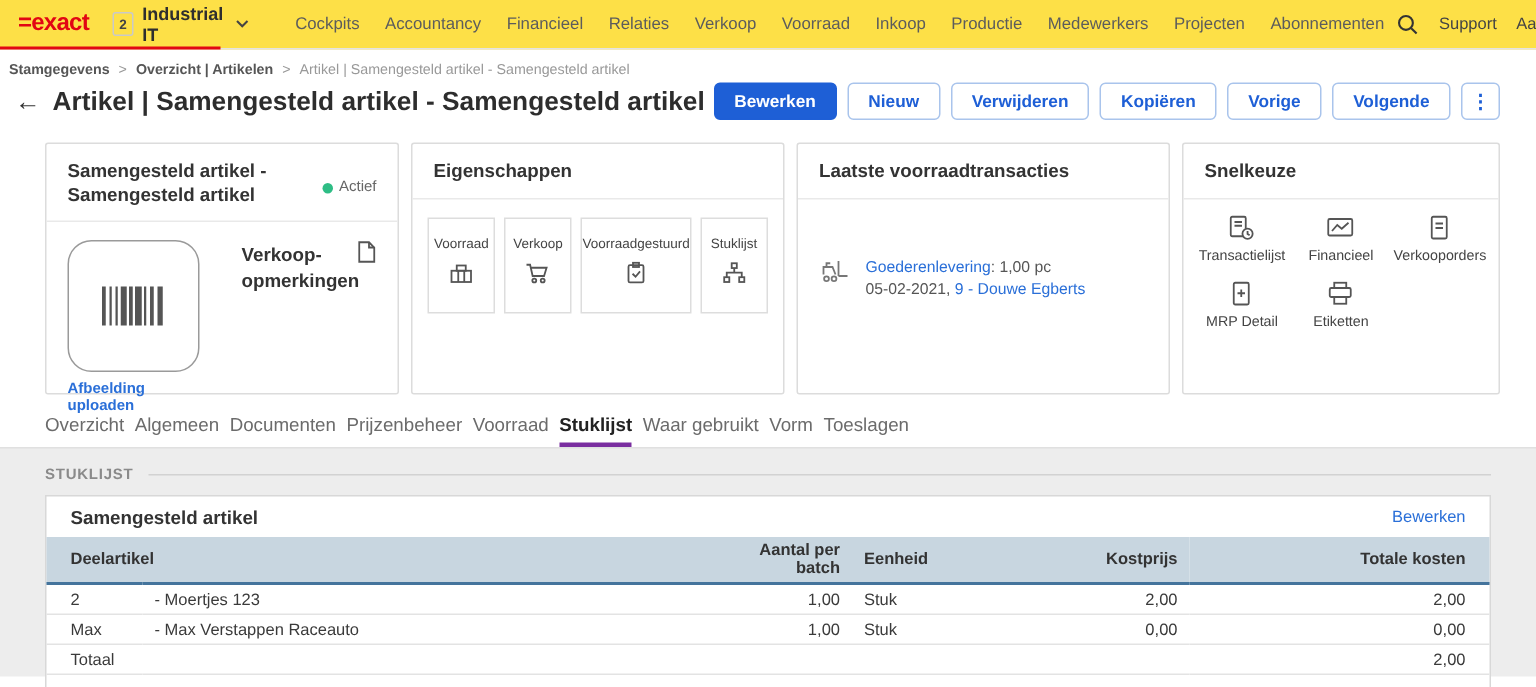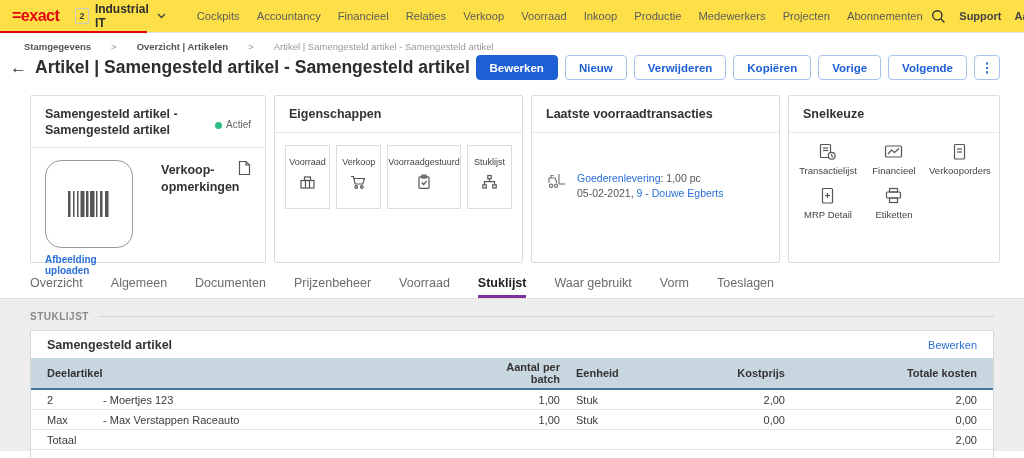--- a/index.html
+++ b/index.html
@@ -12,25 +12,25 @@
   .topbar{height:33px;display:flex;align-items:center;padding:0 10px 0 12px;border-bottom:1px solid #e3e3e3;position:relative;background:#fde047;}
   .topbar::after{content:"";position:absolute;left:0;bottom:-1px;width:147px;height:2px;background:var(--brand-red);}
   .logo{color:var(--brand-red);font-weight:bold;font-size:16px;letter-spacing:-.5px;}
   .division{display:flex;align-items:center;gap:6px;margin-left:16px;cursor:pointer;}
   .badge{width:16px;height:16px;border:1px solid #c9c9c9;border-radius:2px;font-size:9px;font-weight:bold;display:flex;align-items:center;justify-content:center;color:#444;}
   .divname{font-size:12px;font-weight:bold;color:#2e2e2e;}
   .vdiv{width:1px;height:22px;background:#ddd;margin:0 10px 0 12px;}
   #mainnav{display:flex;align-items:center;}
   .nav-item{font-size:11.2px;color:#5c5c5c;padding:0 8.5px;cursor:pointer;white-space:nowrap;}
   .top-right{margin-left:auto;display:flex;align-items:center;gap:13px;}
-  .tr-link{font-size:11px;color:#444;cursor:pointer;white-space:nowrap;font-weight:bold;}
+  .tr-link{font-size:11px;color:#444;cursor:pointer;white-space:nowrap;}
   .dropdown::after{content:"▾";font-size:8px;color:#555;margin-left:4px;vertical-align:1px;}
   .icon-btn{display:flex;align-items:center;cursor:pointer;}
   
-  .breadcrumb{padding:8px 0 0 24px;font-size:9.5px;color:#888;display:flex;gap:20px;}
+  .breadcrumb{padding:8px 0 0 6px;font-size:9.5px;color:#888;display:flex;gap:6px;}
   .crumb-link{color:#555;font-weight:bold;cursor:pointer;}
   .crumb-sep{color:#999;}
   .crumb-last{color:#999;}
   .title-row{display:flex;align-items:center;padding:3px 24px 0 10px;}
   .back-arrow{font-size:17px;color:#333;margin-right:8px;cursor:pointer;}
   h1{font-size:17.5px;font-weight:600;color:#2d2d2d;}
   .hdr-btns{margin-left:auto;display:flex;gap:7px;align-items:center;}
   .btn{height:25px;padding:0 13px;border-radius:4px;font-size:11.5px;font-weight:bold;cursor:pointer;}
   .btn.primary{background:var(--blue);border:1px solid var(--blue);color:#fff;}
   .btn.outline{background:#fff;border:1px solid #a9c4ec;color:var(--blue);}
@@ -51,21 +51,21 @@
   .tiles{display:flex;gap:6px;padding:12px 10px;}
   .tile{flex:1;border:1px solid #ddd;height:64px;display:flex;flex-direction:column;align-items:center;padding-top:11px;gap:7px;cursor:pointer;}
   .tile-label{font-size:9px;color:#444;white-space:nowrap;}
   .trans-entry{display:flex;gap:9px;padding:14px;}
   .trans-text{font-size:10.5px;color:#555;line-height:1.5;}
   .lnk{color:var(--link);cursor:pointer;}
   .shortcuts{display:flex;flex-wrap:wrap;padding:10px 6px 0;}
   .shortcut{width:33.33%;text-align:center;margin-bottom:11px;cursor:pointer;}
   .shortcut-label{font-size:9.5px;color:#444;margin-top:4px;}
   
-  .tabs{display:flex;gap:28px;margin:13px 0 0 30px;align-items:flex-end;}
+  .tabs{display:flex;gap:7px;margin:13px 0 0 30px;align-items:flex-end;}
   .tab{font-size:12.5px;color:#6b6b6b;padding-bottom:8px;cursor:pointer;white-space:nowrap;}
   .tab.active{color:#222;font-weight:bold;border-bottom:3px solid var(--purple);padding-bottom:5px;}
   
   .lower{background:#ededed;height:153px;padding:12px 30px 0;border-top:1px solid #e0e0e0;}
   .section-label-row{display:flex;align-items:center;gap:10px;}
   .section-label{font-size:10px;font-weight:bold;color:#8a8a8a;letter-spacing:.5px;}
   .section-rule{flex:1;height:1px;background:#d2d2d2;}
   .table-card{margin-top:8px;background:#fff;border:1px solid #d8d8d8;}
   .table-card-h{padding:7px 16px 6px;display:flex;justify-content:space-between;align-items:center;}
   .table-card-title{font-size:12.5px;font-weight:bold;color:#333;}

